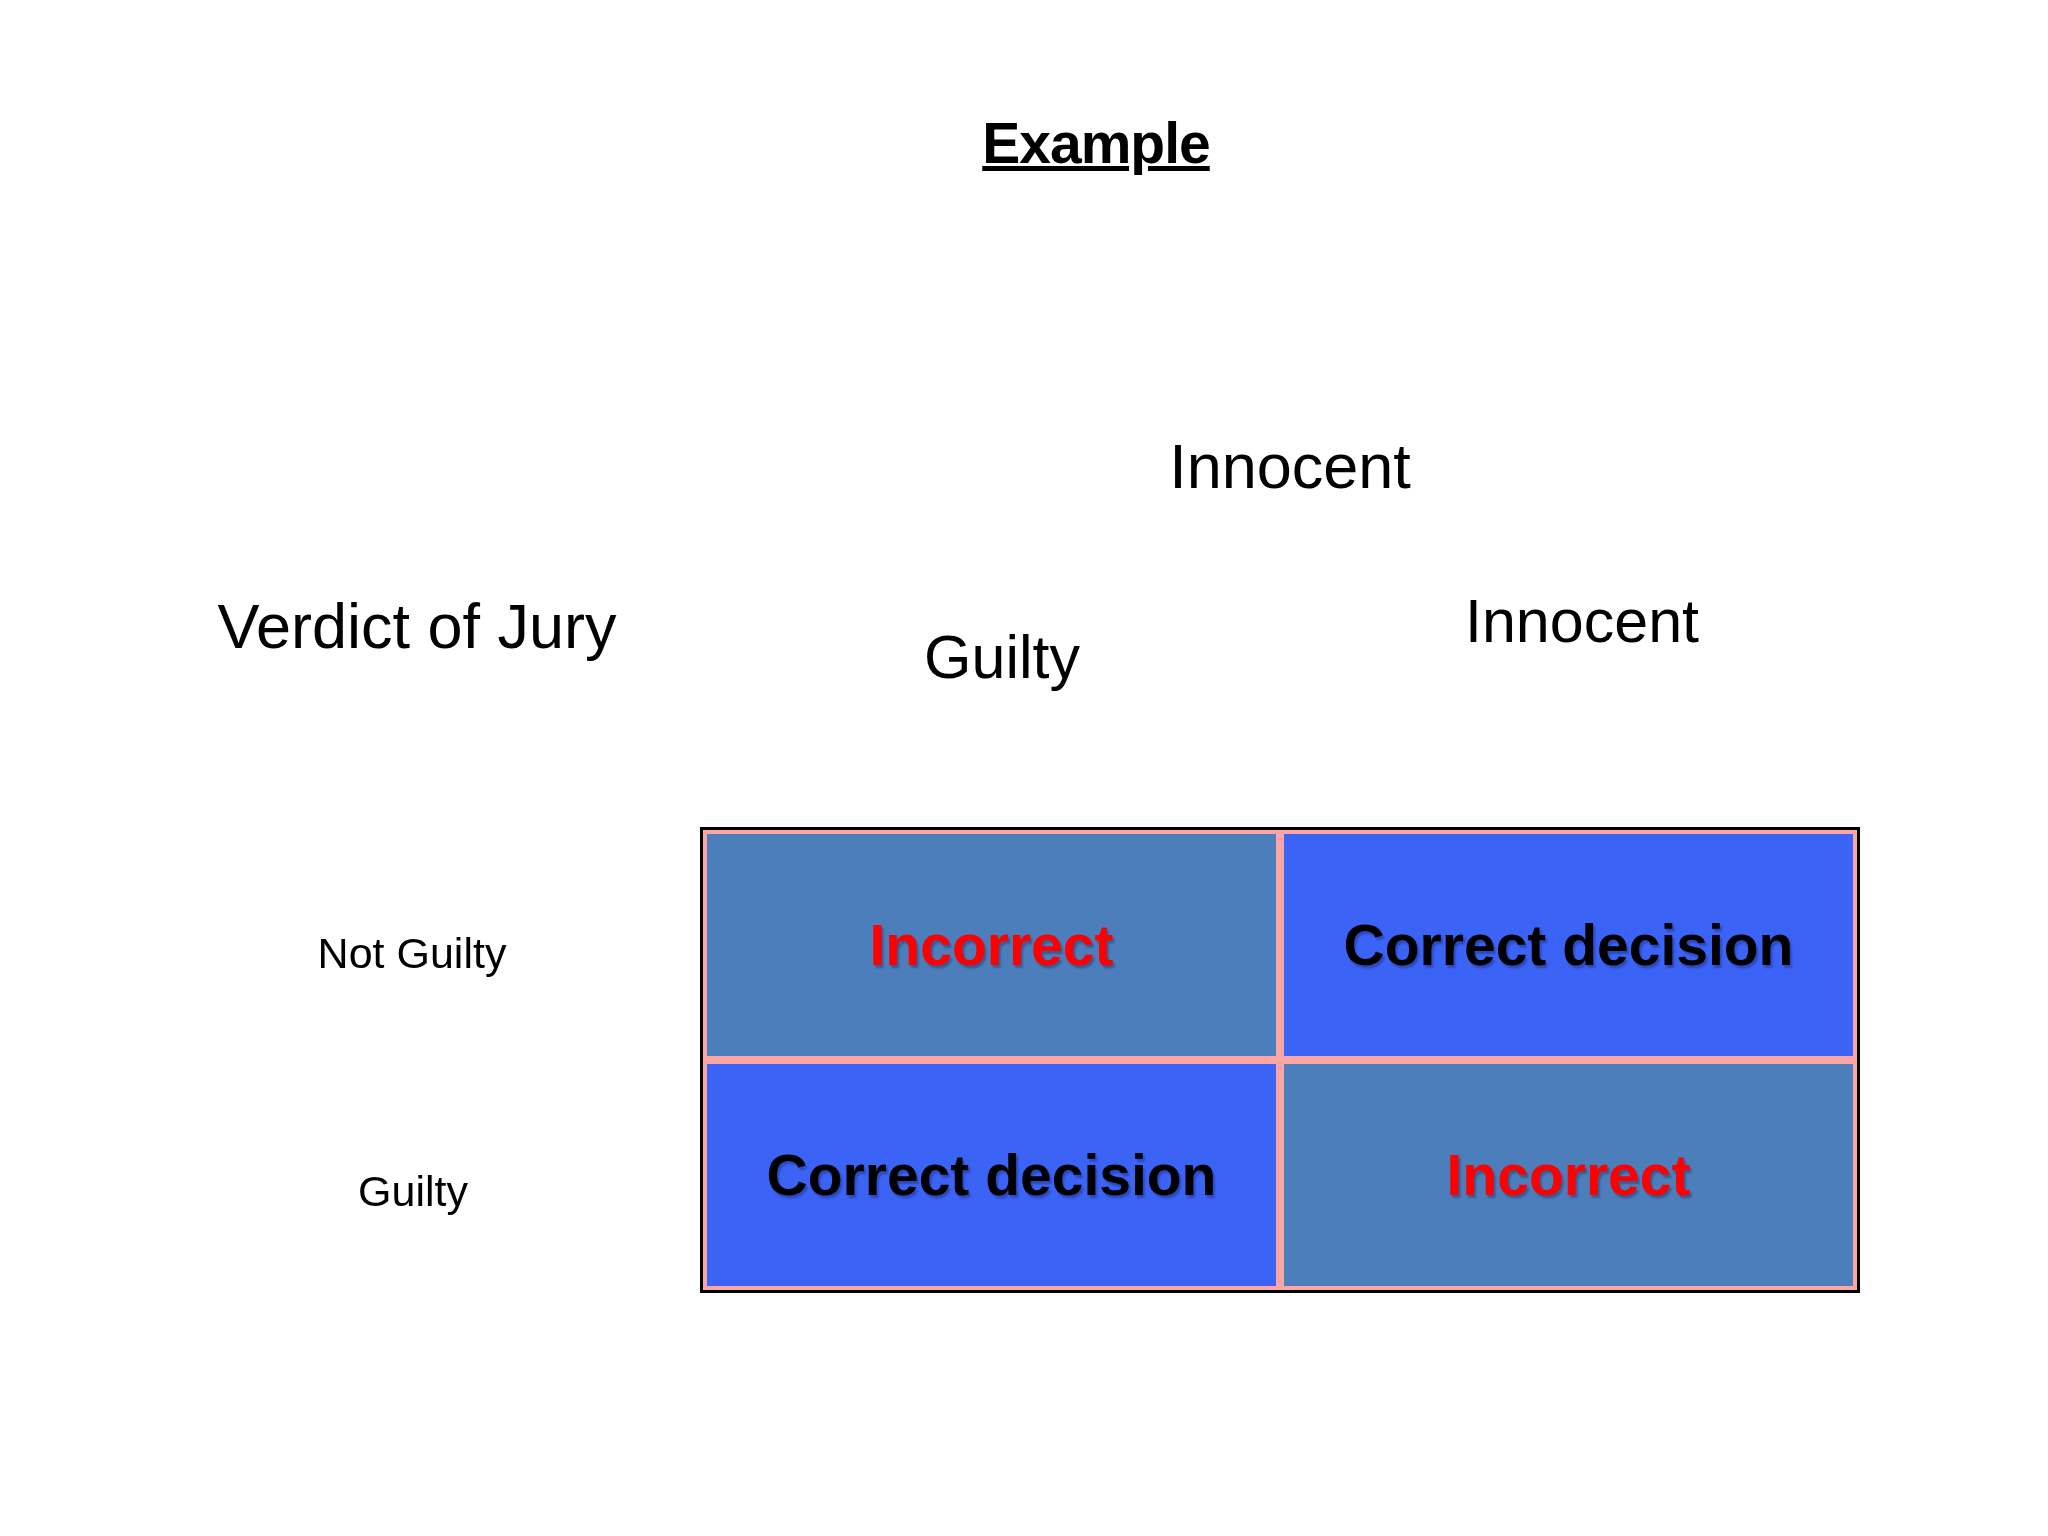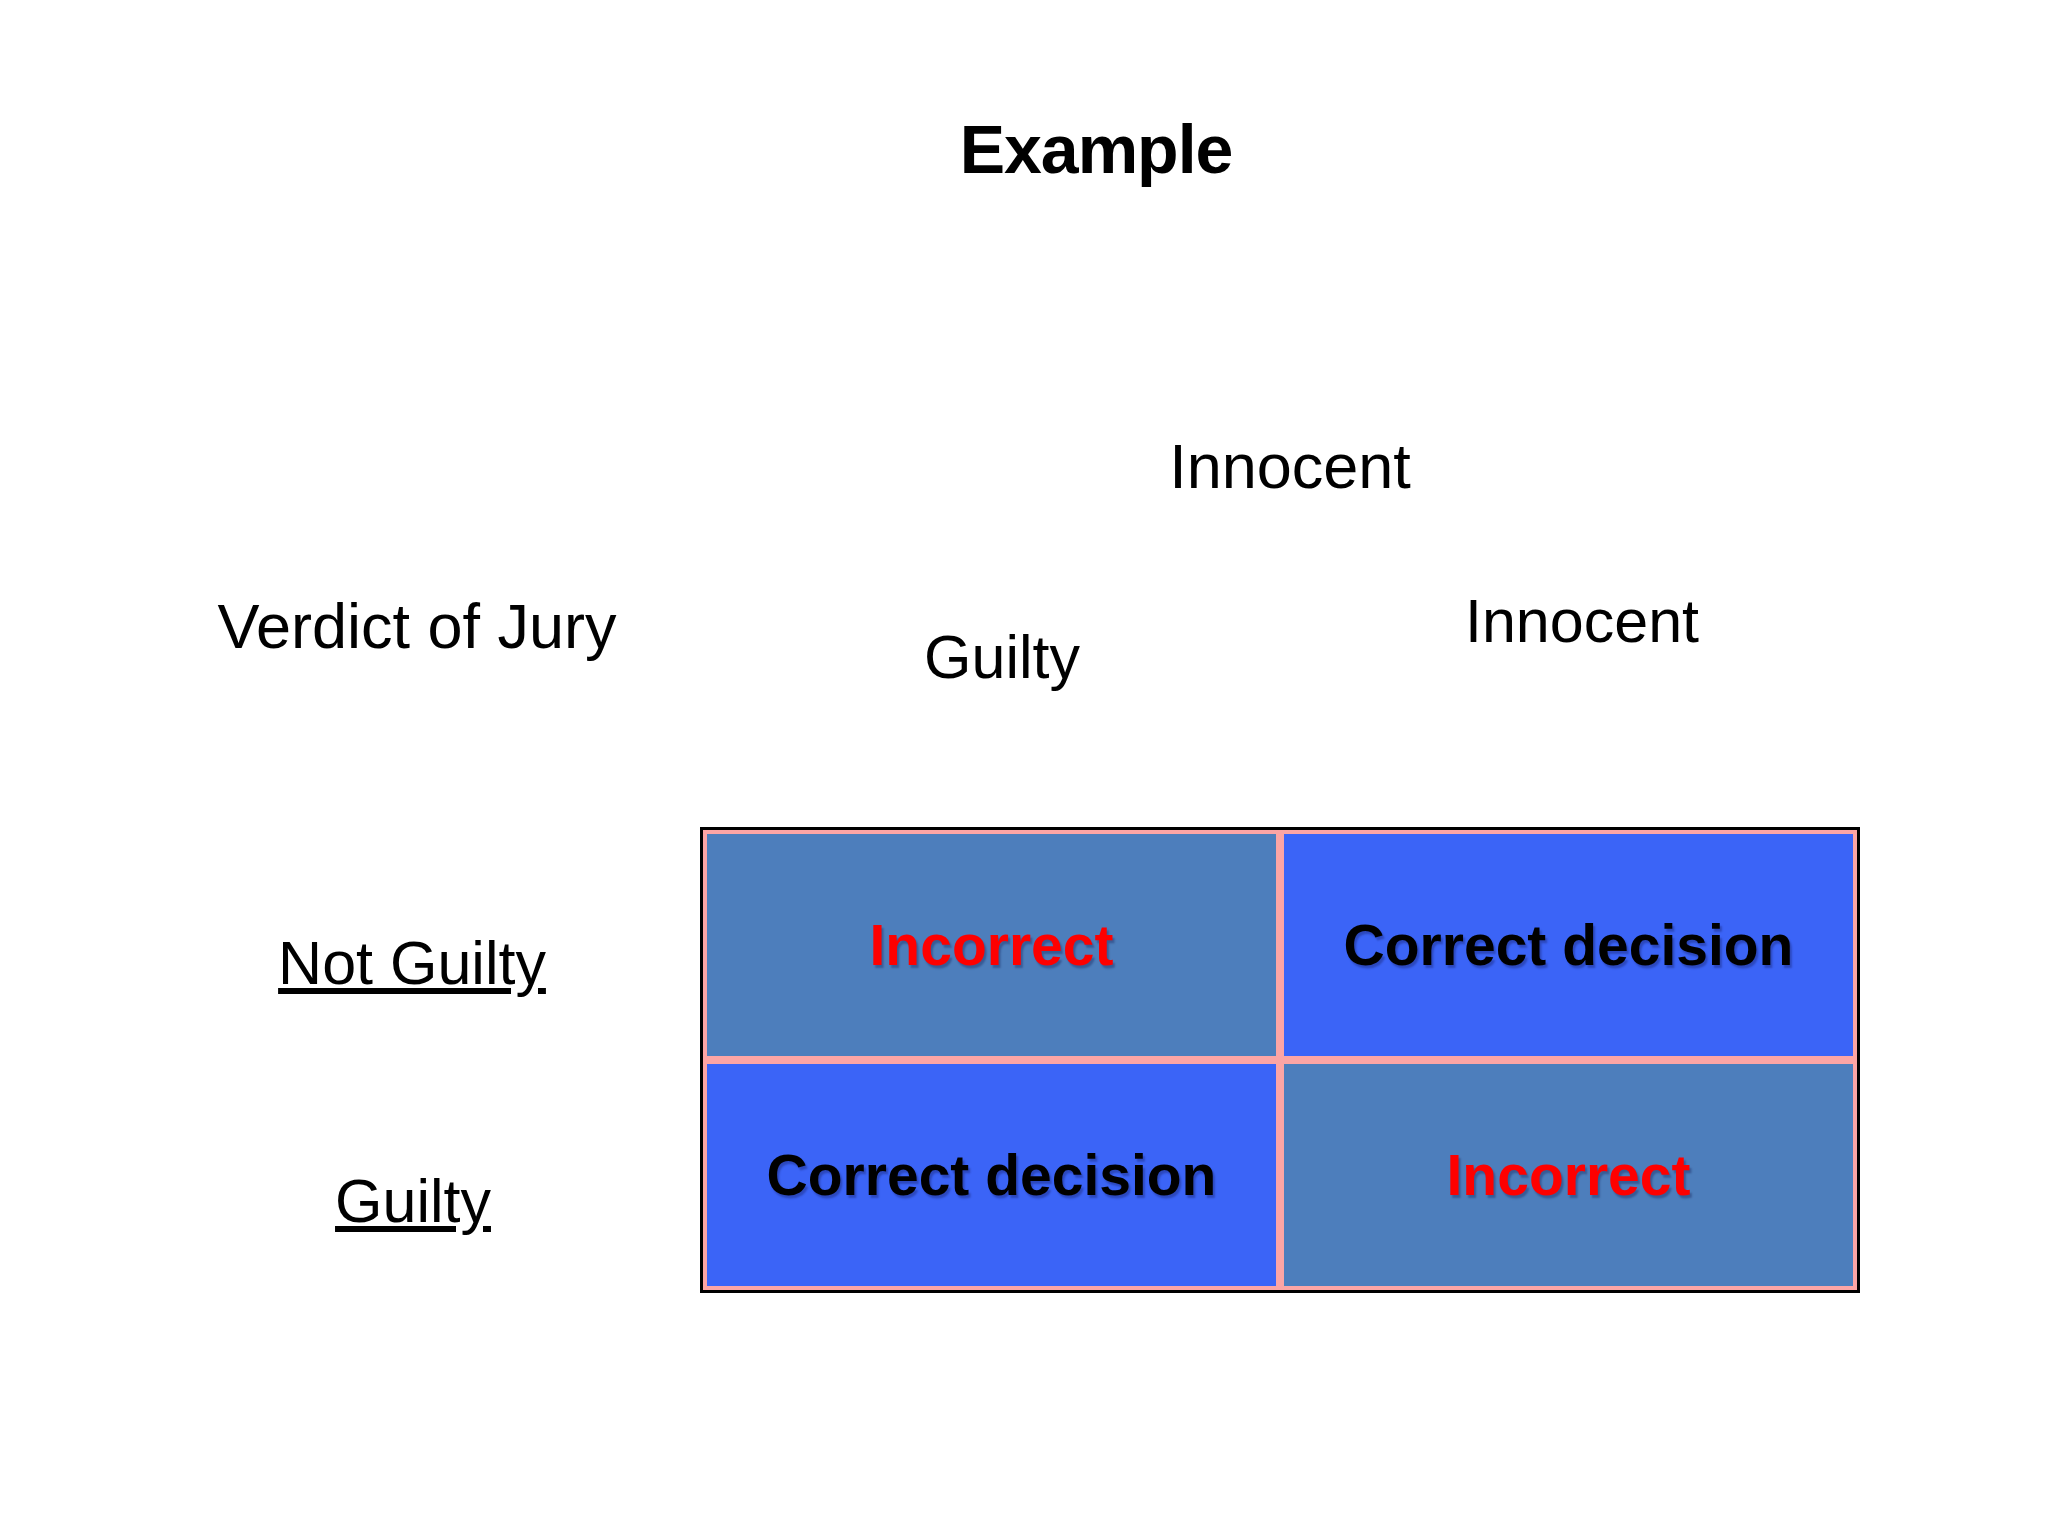--- a/index.html
+++ b/index.html
@@ -14,41 +14,42 @@
     background: #ffffff;
     overflow: hidden;
     font-family: "Liberation Sans", "DejaVu Sans", sans-serif;
     color: #000000;
   }
   .title {
     position: absolute;
     top: 112px;
     left: 1096px;
     transform: translateX(-50%);
-    font-size: 68px;
+    font-size: 57px;
     font-weight: 700;
     margin: 0;
     line-height: 1.1;
     letter-spacing: -1px;
     white-space: nowrap;
+    text-decoration: underline;
   }
   .axis-label {
     position: absolute;
     transform: translateX(-50%);
     font-size: 63px;
     font-weight: 400;
     line-height: 1.1;
     white-space: nowrap;
   }
   .defendant-label  { left: 1290px; top: 432px; }
   .verdict-label    { left: 417px;  top: 592px; }
   .col-header       { font-size: 61px; }
   .col-guilty       { left: 1002px; top: 624px; }
   .col-innocent     { left: 1582px; top: 588px; }
-  .row-header       { font-size: 61px; text-decoration: underline; }
+  .row-header       { font-size: 43px; }
   .row-not-guilty   { left: 412px; top: 930px; }
   .row-guilty       { left: 413px; top: 1168px; }
   .matrix {
     position: absolute;
     left: 700px;
     top: 827px;
     width: 1160px;
     height: 466px;
     box-sizing: border-box;
     border: 3px solid #000000;

